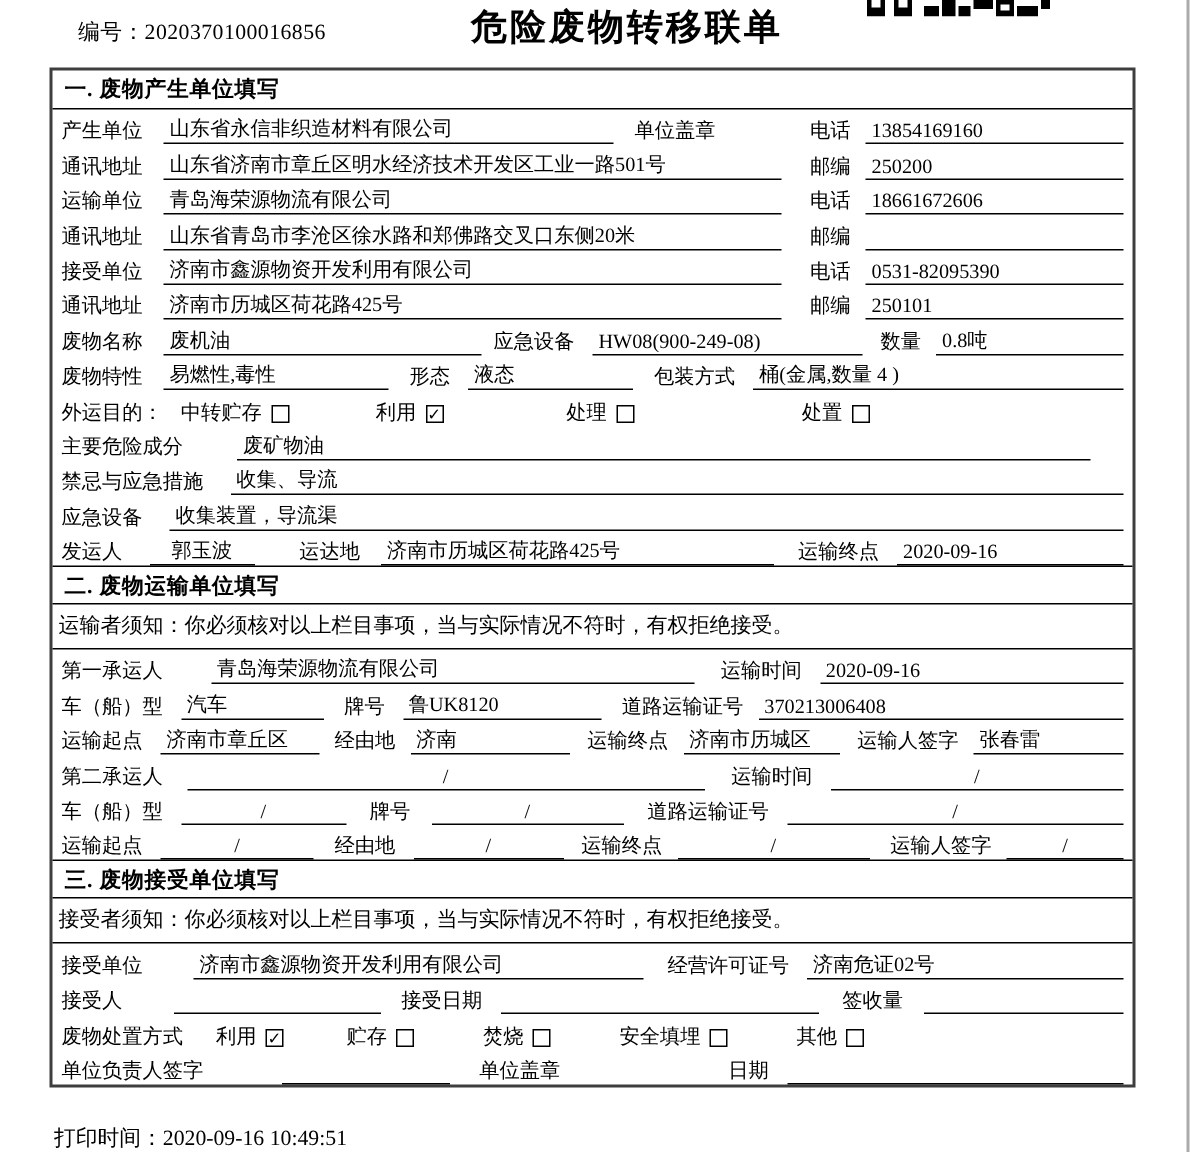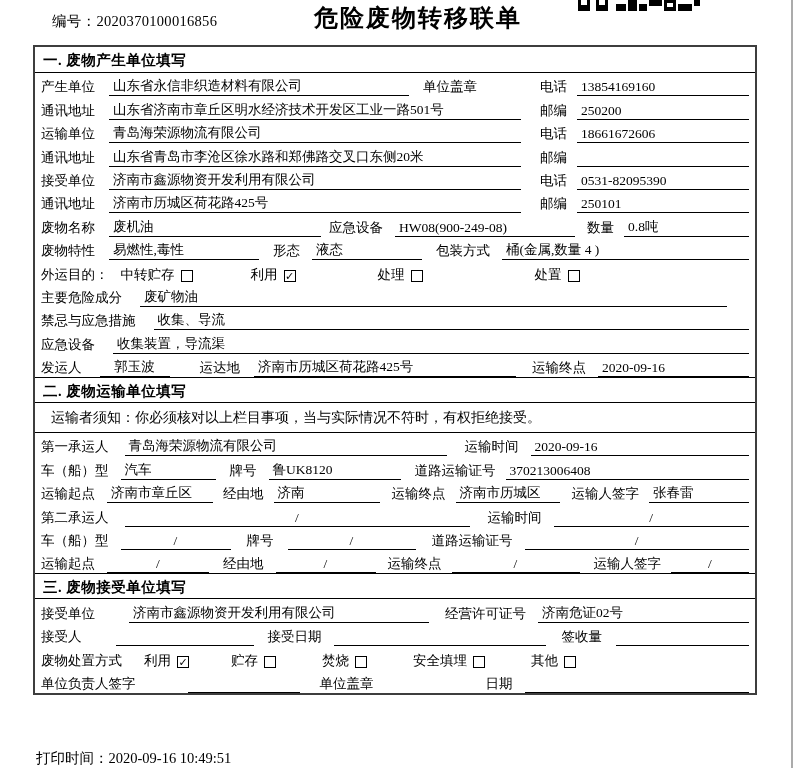--- a/index.html
+++ b/index.html
@@ -14,21 +14,21 @@
   .qr-frag { position:absolute; left:578px; top:0; width:122px; height:11px; }
 
   
   .page-edge { position:absolute; left:791px; top:0; width:2px; height:768px; background:#ababab; }
 
   
   .form-table { position:absolute; left:33px; top:45px; width:724px; border:2px solid #3e3e3e; background:#fff; }
   .sec-title { font-size:14.5px; font-weight:bold; line-height:25px; height:26px;
                padding:1px 0 0 8px; border-bottom:1px solid #000; letter-spacing:.5px; }
   .sec-title.topline { border-top:1px solid #000; }
-  .notice { font-size:14px; line-height:29px; height:30px; padding-left:16px; border-bottom:1px solid #000; }
+  .notice { font-size:14px; line-height:29px; height:30px; padding-left:4px; border-bottom:1px solid #000; }
 
   .row { display:flex; align-items:flex-end; height:23.4px; padding:2px 6px 0 6px;
          font-size:13.5px; white-space:nowrap; }
   .lbl { flex:0 0 auto; }
   .val { border-bottom:1px solid #000; padding:0 4px; min-width:20px;font-family:Liberation Serif, serif; }
   .val:empty::after { content:"\00a0"; }
   .fill { flex:1 1 auto; }
   .ctr { text-align:center; }
   .ml-auto { margin-left:auto; }
 
@@ -142,21 +142,21 @@
           <span>处理</span>
           <span class="box"></span>
         </span>
       <span class="opt" style="margin-left:112px">
           <span>处置</span>
           <span class="box"></span>
         </span>
     </div>
 
     <div class="row">
-      <span class="lbl" style="margin-right:18px">主要危险成分</span>
+      <span class="lbl" style="margin-right:36px">主要危险成分</span>
       <span class="val fill" style="margin-right:22px">废矿物油</span>
     </div>
 
     <div class="row">
       <span class="lbl" style="margin-right:18px">禁忌与应急措施</span>
       <span class="val fill">收集、导流</span>
     </div>
 
     <div class="row">
       <span class="lbl" style="margin-right:18px">应急设备</span>
@@ -169,21 +169,21 @@
       <span class="lbl" style="margin-left:30px;margin-right:14px">运达地</span>
       <span class="val" style="width:262px">济南市历城区荷花路425号</span>
       <span class="lbl" style="margin-left:16px;margin-right:12px">运输终点</span>
       <span class="val fill">2020-09-16</span>
     </div>
 
     <div class="sec-title topline">二. 废物运输单位填写</div>
     <div class="notice">运输者须知：你必须核对以上栏目事项，当与实际情况不符时，有权拒绝接受。</div>
 
     <div class="row">
-      <span class="lbl" style="margin-right:16px">第一承运人</span>
+      <span class="lbl" style="margin-right:32px">第一承运人</span>
       <span class="val" style="width:322px">青岛海荣源物流有限公司</span>
       <span class="lbl" style="margin-left:18px;margin-right:12px">运输时间</span>
       <span class="val fill">2020-09-16</span>
     </div>
 
     <div class="row">
       <span class="lbl" style="margin-right:12px">车（船）型</span>
       <span class="val" style="width:95px">汽车</span>
       <span class="lbl" style="margin-left:14px;margin-right:12px">牌号</span>
       <span class="val" style="width:132px">鲁UK8120</span>
@@ -223,20 +223,21 @@
       <span class="val ctr" style="width:102px">/</span>
       <span class="lbl" style="margin-left:14px;margin-right:12px">经由地</span>
       <span class="val ctr" style="width:100px">/</span>
       <span class="lbl" style="margin-left:12px;margin-right:10px">运输终点</span>
       <span class="val ctr" style="width:128px">/</span>
       <span class="lbl" style="margin-left:14px;margin-right:10px">运输人签字</span>
       <span class="val ctr fill">/</span>
     </div>
 
     <div class="sec-title topline">三. 废物接受单位填写</div>
+    <div class="notice">接受者须知：你必须核对以上栏目事项，当与实际情况不符时，有权拒绝接受。</div>
 
     <div class="row">
       <span class="lbl" style="margin-right:34px">接受单位</span>
       <span class="val" style="width:300px">济南市鑫源物资开发利用有限公司</span>
       <span class="lbl" style="margin-left:16px;margin-right:12px">经营许可证号</span>
       <span class="val fill">济南危证02号</span>
     </div>
 
     <div class="row">
       <span class="lbl" style="margin-right:34px">接受人</span>

